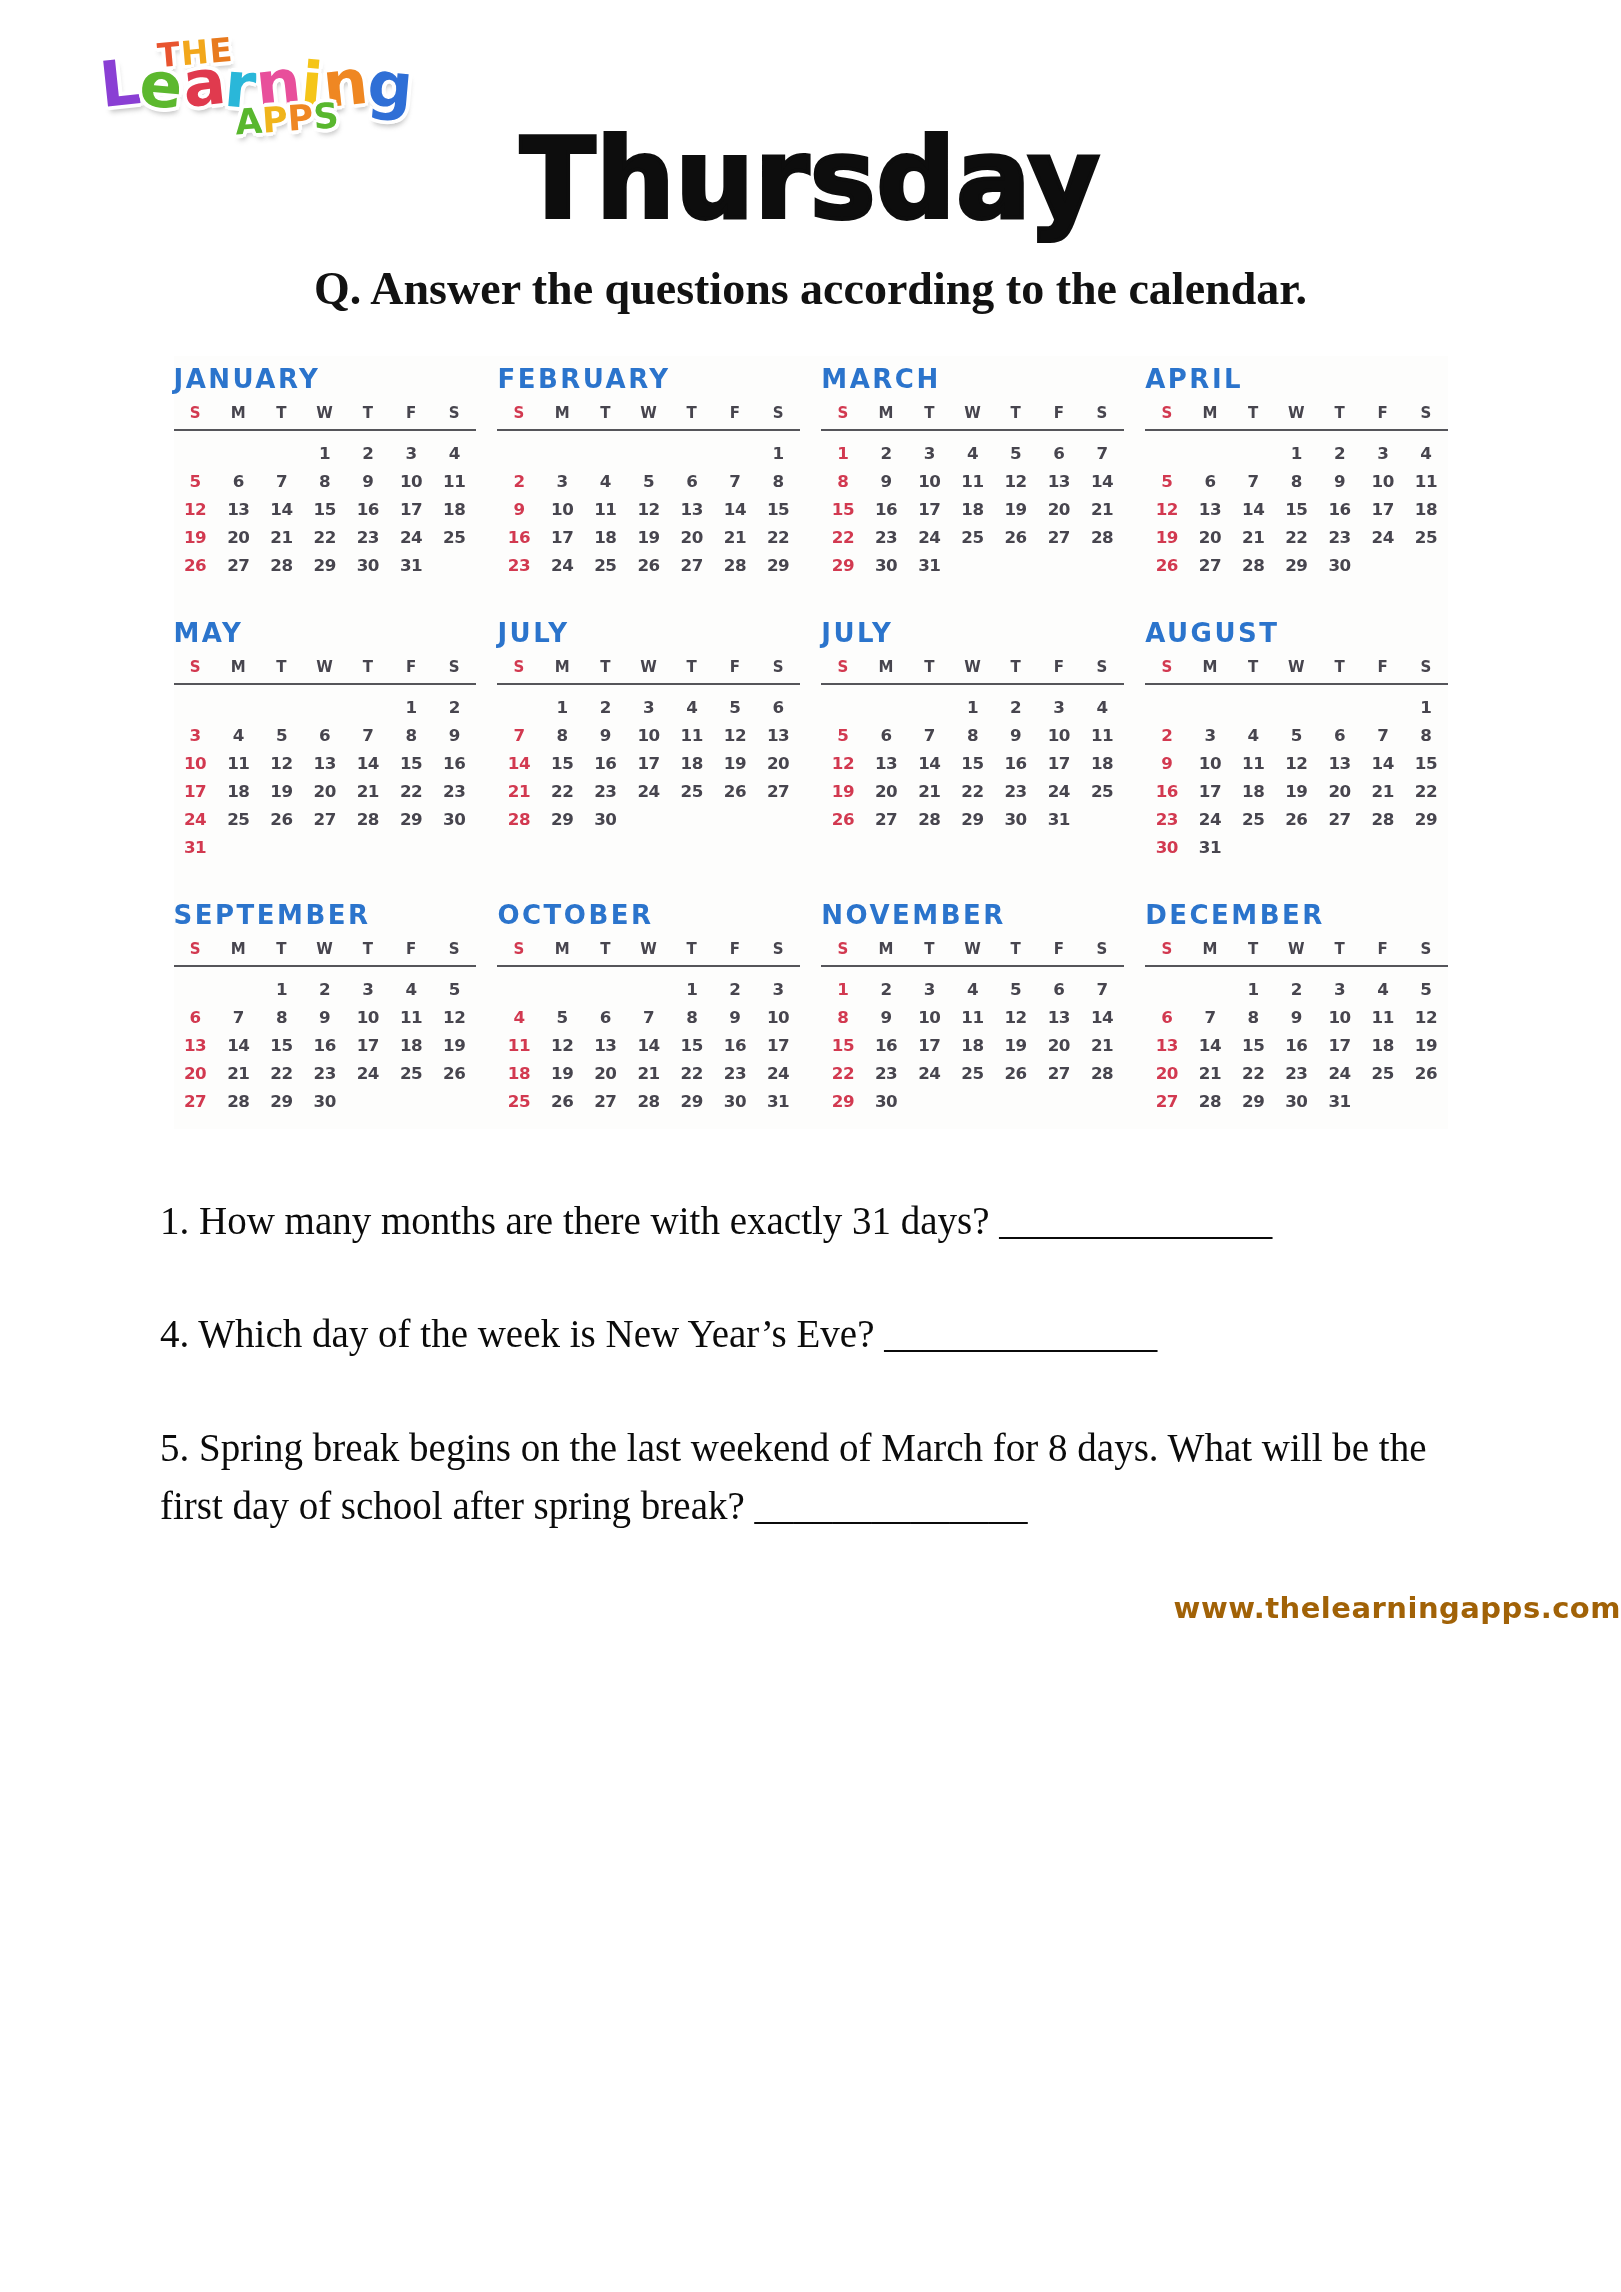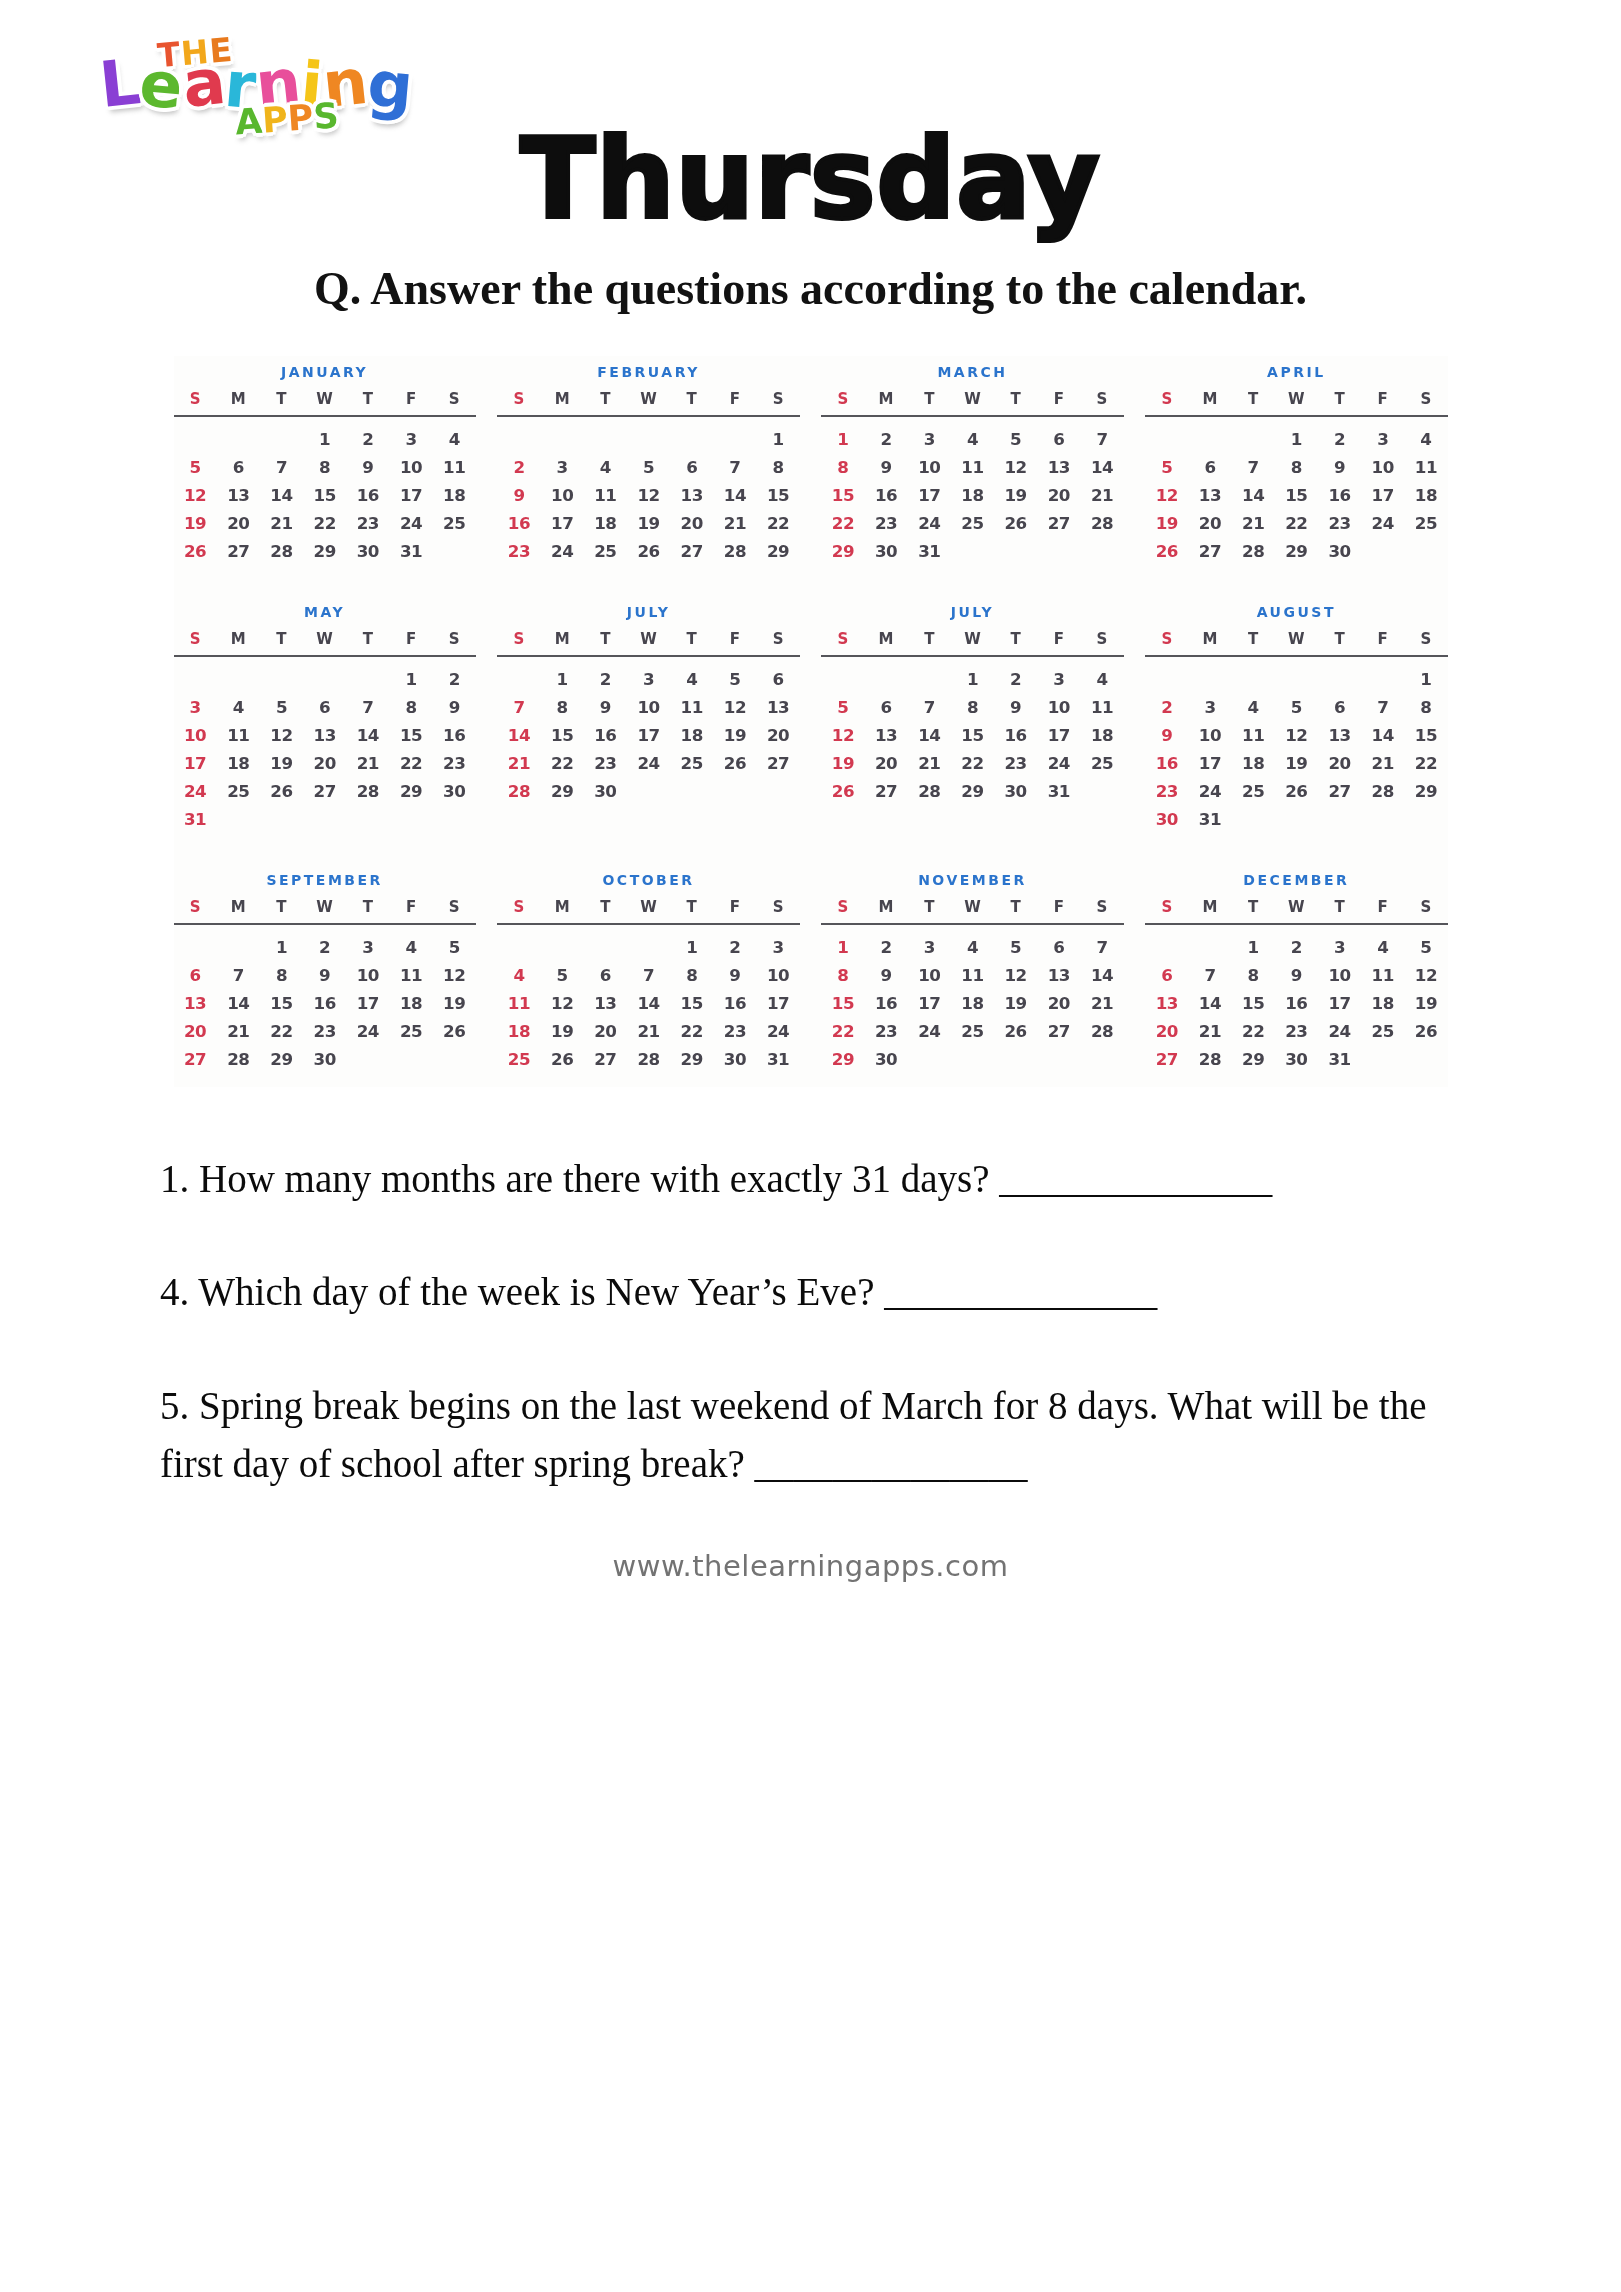--- a/index.html
+++ b/index.html
@@ -28,40 +28,40 @@
     letter-spacing:1px;line-height:1.15;}
   .heading{margin-top:19.6px;text-align:center;
     font-family:"Liberation Serif",serif;font-weight:bold;
     font-size:46px;color:#121212;}
 
   
   .calendar-wrap{width:1274px;margin:41px auto 0;background:#fdfdfc;padding:7.8px 0 13.7px;}
   .calendar-grid{display:grid;grid-template-columns:repeat(4,1fr);
     column-gap:21.6px;row-gap:39px;}
   .month{width:100%;}
-  .month-title{text-align:center;font-family:"DejaVu Sans",sans-serif;
-    font-weight:bold;font-size:14px;letter-spacing:2.5px;margin-bottom:9.8px;}
+  .month-title{font-family:"DejaVu Sans",sans-serif;
+    font-weight:bold;font-size:26px;letter-spacing:2.5px;margin-bottom:9.8px;}
   .dow-row,.dates-grid{display:grid;grid-template-columns:repeat(7,1fr);}
   .dow-cell{text-align:center;font-family:"DejaVu Sans",sans-serif;
     font-weight:bold;font-size:15px;line-height:19.6px;}
   .month-rule{border:none;border-top:2.9px solid #55555a;margin:5.9px 0 7.8px;}
   .date-cell{text-align:center;font-family:"DejaVu Sans",sans-serif;
     font-weight:bold;font-size:16.7px;line-height:28px;letter-spacing:-0.5px;}
 
   
   .questions{width:1294px;margin:63px 0 0 160px;
     font-family:"Liberation Serif",serif;font-size:39px;color:#0b0b0b;
     line-height:1.5;}
   .q-item{margin-bottom:55px;}
   .q-blank{letter-spacing:0px;}
 
   
-  .footer{margin-top:21.6px;text-align:center;
-    font-family:"DejaVu Sans",sans-serif;font-weight:normal;
-    font-size:29px;color:#737373;letter-spacing:0.5px;}
+  .footer{margin-top:21.6px;text-align:right;
+    font-family:"DejaVu Sans",sans-serif;font-weight:bold;
+    font-size:29px;color:#a16207;letter-spacing:0.5px;}
 </style>
 </head>
 <body>
 
 <div class="logo">
   <div class="row logo-the"><span style="color: rgb(232, 84, 47);">T</span><span style="color: rgb(242, 167, 27);">H</span><span style="color: rgb(232, 122, 30);">E</span></div>
   <div class="row logo-learning"><span style="color: rgb(138, 63, 212);">L</span><span style="color: rgb(92, 184, 46);">e</span><span style="color: rgb(224, 58, 78);">a</span><span style="color: rgb(42, 183, 217);">r</span><span style="color: rgb(232, 79, 155);">n</span><span style="color: rgb(245, 197, 24);">i</span><span style="color: rgb(239, 135, 34);">n</span><span style="color: rgb(47, 111, 214);">g</span></div>
   <div class="row logo-apps"><span style="color: rgb(89, 183, 46);">A</span><span style="color: rgb(240, 180, 28);">P</span><span style="color: rgb(239, 135, 34);">P</span><span style="color: rgb(89, 183, 46);">S</span></div>
 </div>
 

